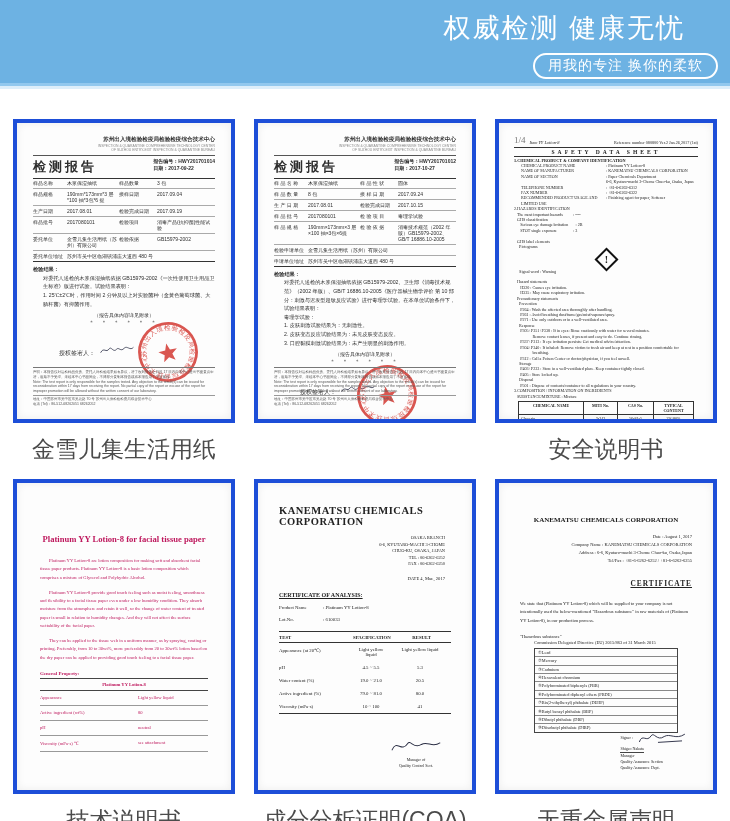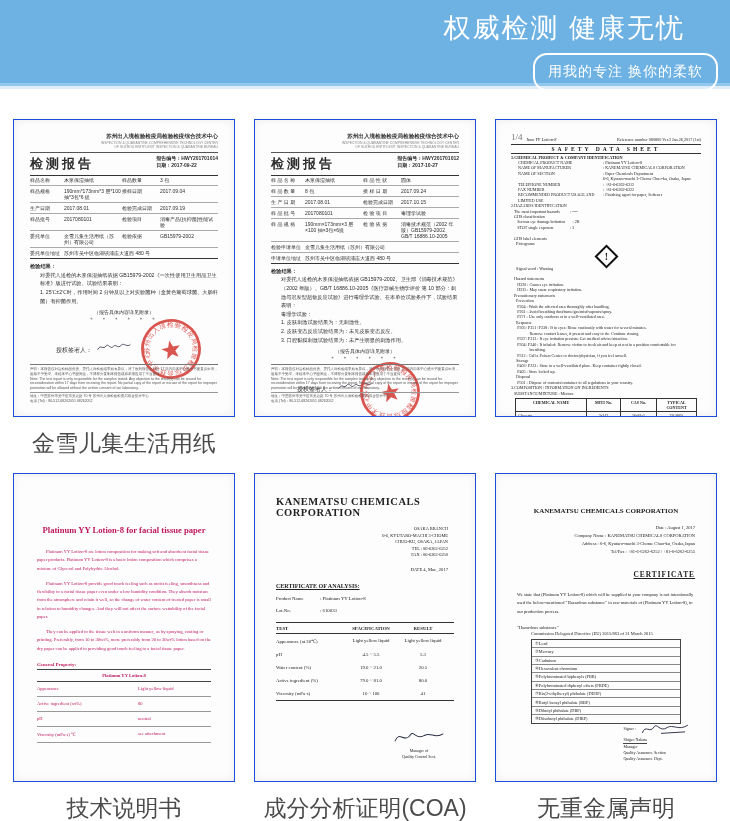--- a/index.html
+++ b/index.html
@@ -4,28 +4,28 @@
 <style>
   html,body{margin:0;padding:0;background:#fff;}
   .page{width:730px;height:821px;overflow:hidden;position:relative;background:#fff;
         font-family:"Liberation Sans",sans-serif;}
 
   
   .banner{background:#6db2e3;height:83px;text-align:right;color:#fff;}
   .banner-title{margin:0;padding-top:10px;font-size:27px;font-weight:normal;
                 letter-spacing:2px;transform:translateX(-45px);}
   .banner-pill{display:inline-block;margin-top:7px;border:2px solid #fff;border-radius:14px;
-               padding:8px 13px;font-size:14px;letter-spacing:1px;transform:translateX(-12px);}
+               padding:2px 13px;font-size:14px;letter-spacing:1px;transform:translateX(-12px);}
   .strip1{height:3px;background:#92c8ee;}
   .strip2{height:3px;background:#ddeefa;}
 
   
   .grid{display:grid;grid-template-columns:222px 222px 222px;column-gap:19px;
         padding:30px 13px 0 13px;}
-  .card{background:#fdfdfd;border:1px solid #1d4ed8;position:relative;overflow:hidden;
+  .card{background:#fdfdfd;border:4px solid #1d4ed8;position:relative;overflow:hidden;
         box-shadow:inset 0 0 8px rgba(0,0,0,.07);}
   .r1 .card{height:296px;}
   .r2 .card{height:307px;}
   .caption{text-align:center;font-size:23px;color:#4b4b4b;margin:11px 0 14px;}
 
   
   .cn-doc{position:absolute;inset:6px;padding:7px 10px;color:#2e2e2e;}
   .cn-agency{text-align:right;font-size:5.6px;font-weight:bold;color:#333;}
   .cn-agency-en{text-align:right;font-size:3.4px;color:#888;line-height:1.25;}
   .cn-rule{border-top:1px solid #555;margin:2px 0;}
@@ -402,20 +402,21 @@
             <div class="sds-tr">
               <span>Glycerin</span>
                 <span>2-243</span>
                 <span>56-81-5</span>
                 <span>70~80%</span>
             </div>
 
           </div>
         </div>
       </div>
+      <p class="caption">安全说明书</p>
     </section>
 
     <section class="cell r2">
       <div class="card">
         <div class="tech">
           <div class="tech-title">Platinum YY Lotion-8 for facial tissue paper</div>
           <p>Platinum YY Lotion-8 are lotion composition for making soft and absorbent facial tissue paper products. Platinum YY Lotion-8 is a basic lotion composition which comprises a mixture of Glycerol and Polyhydric Alcohol.</p>
           <p>Platinum YY Lotion-8 provide good touch feeling such as moist feeling, smoothness and flexibility to a facial tissue paper even under a low humidity condition. They absorb moisture from the atmosphere and retain it well, so the change of water content of treated paper is small in relation to humidity changes. And they will not affect the surface wettability of the facial paper.</p>
           <p>They can be applied to the tissue web in a uniform manner, as by spraying, coating or printing. Preferably, from 10 to 30wt%, more preferably from 20 to 30wt% lotion based on the dry paper can be applied to providing good touch feeling to a facial tissue paper.</p>
           <div class="tech-gp">General Property:</div>

